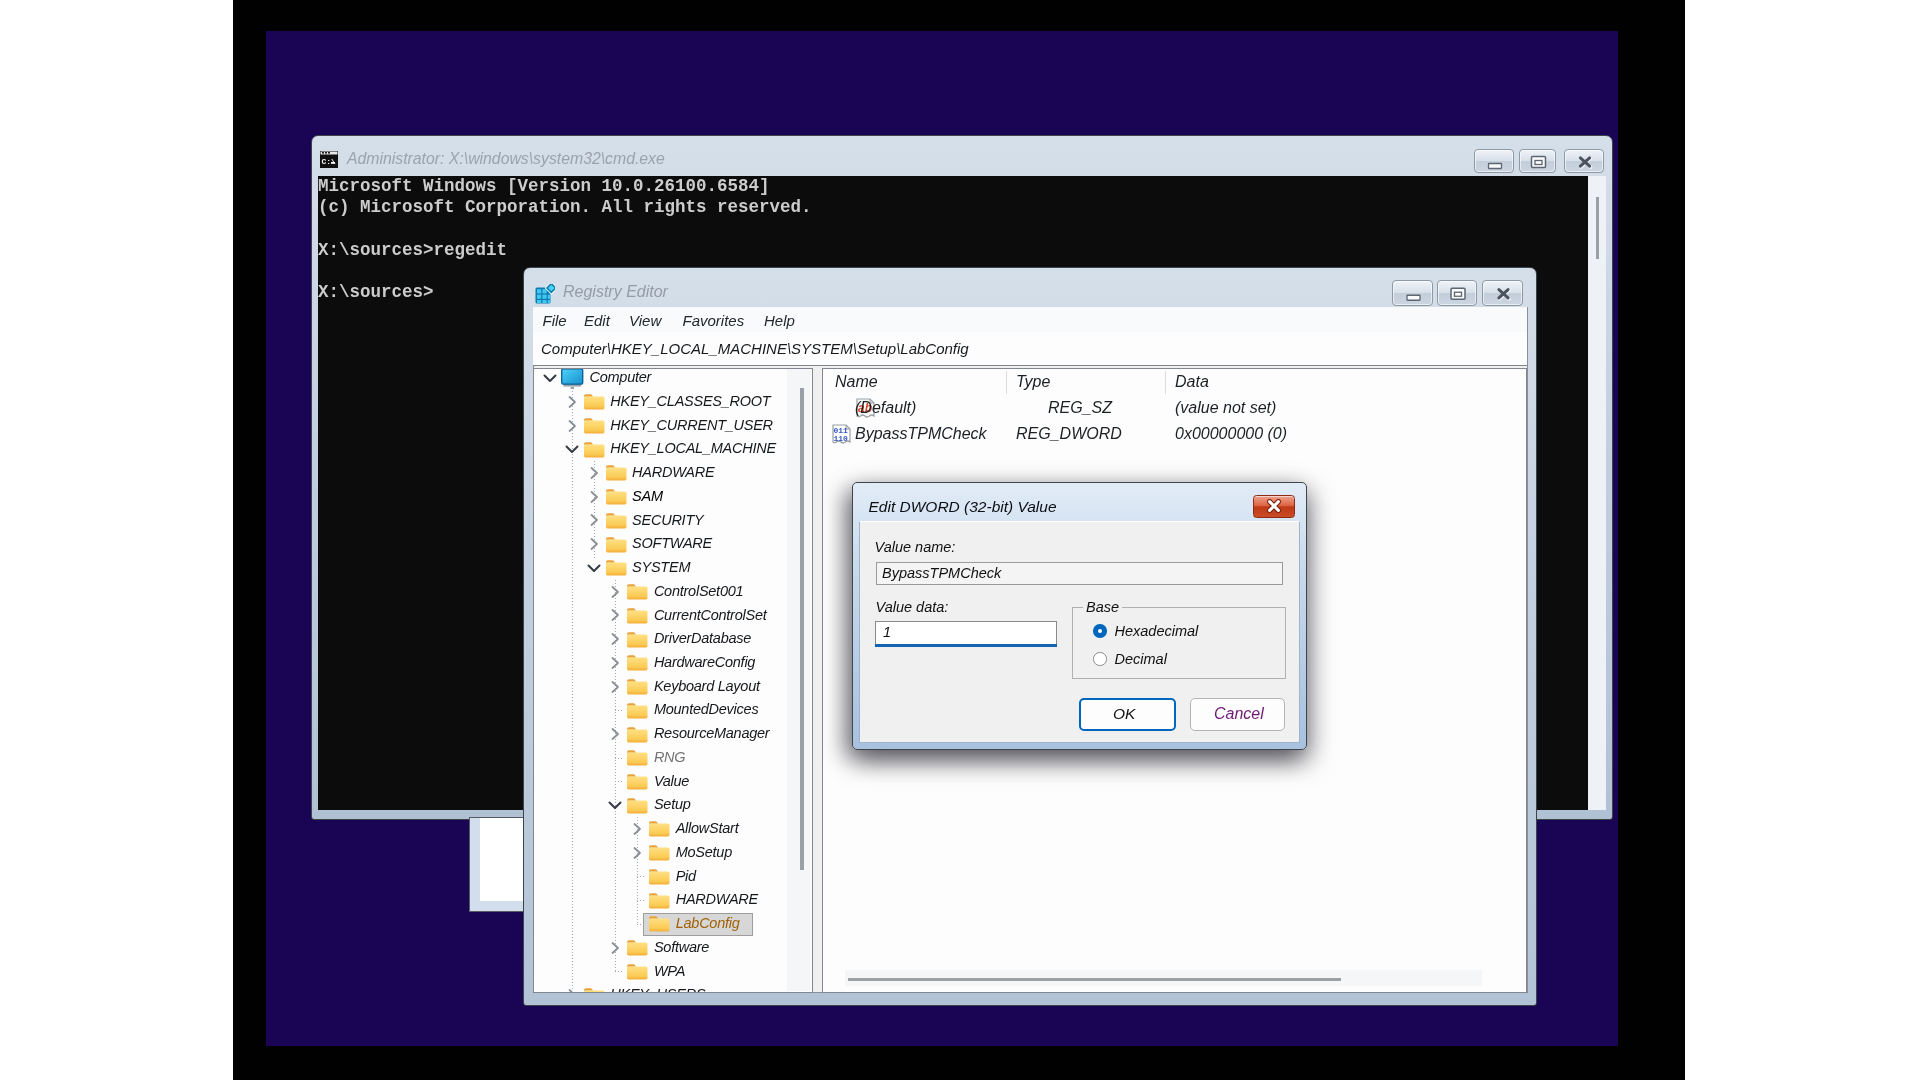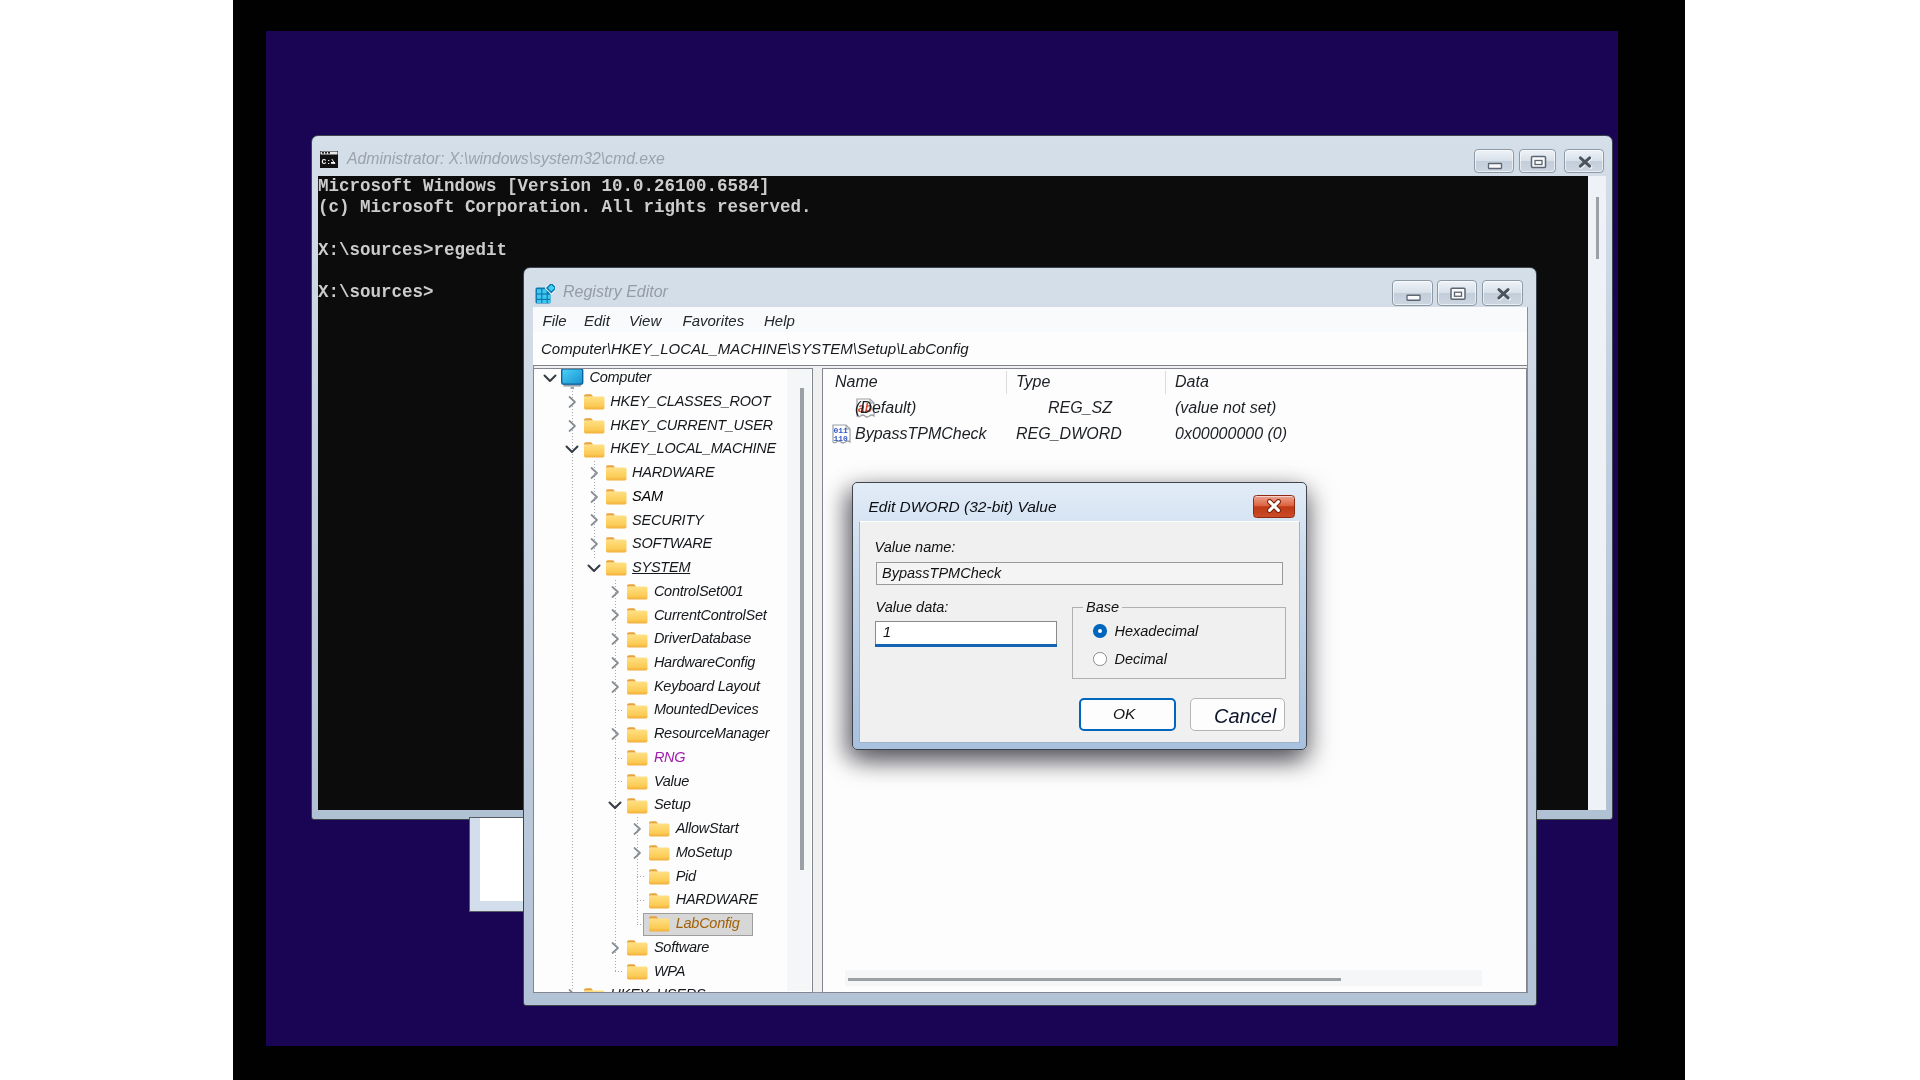--- a/index.html
+++ b/index.html
@@ -193,21 +193,21 @@
         <rect x="1" y="3.4" width="20.5" height="13" rx="1.6" fill="url(#fgrad)"></rect>
       </svg></div>
 <div class="it abs" style="left:98.6px;top:166.8px;font-size:14.5px;letter-spacing:-0.25px;color:#15181c;">SOFTWARE</div>
 <svg class="abs" style="left:53.1px;top:192.3px;" width="14" height="14" viewBox="0 0 14 14">
       <path d="M1.5 4.5 L7 10 L12.5 4.5" fill="none" stroke="#353b42" stroke-width="2" stroke-linecap="round" stroke-linejoin="round"></path>
     </svg>
 <div class="abs" style="left:71.1px;top:190.8px;"><svg width="22" height="17" viewBox="0 0 22 17">
         <path d="M1 3.2 q0 -2 2 -2 h5.2 l2 2.6 h-9.2 Z" fill="#e8a33b"></path>
         <rect x="1" y="3.4" width="20.5" height="13" rx="1.6" fill="url(#fgrad)"></rect>
       </svg></div>
-<div class="it abs" style="left:98.6px;top:190.5px;font-size:14.5px;letter-spacing:-0.25px;color:#15181c;text-decoration:underline;">SYSTEM</div>
+<div class="it abs" style="left:98.6px;top:190.5px;font-size:14.5px;letter-spacing:-0.25px;color:#15181c;">SYSTEM</div>
 <svg class="abs" style="left:74.9px;top:216.1px;" width="14" height="14" viewBox="0 0 14 14">
       <path d="M4.5 2 L10 7 L4.5 12" fill="none" stroke="#878d93" stroke-width="1.7" stroke-linecap="round" stroke-linejoin="round"></path>
     </svg>
 <div class="abs" style="left:92.9px;top:214.6px;"><svg width="22" height="17" viewBox="0 0 22 17">
         <path d="M1 3.2 q0 -2 2 -2 h5.2 l2 2.6 h-9.2 Z" fill="#e8a33b"></path>
         <rect x="1" y="3.4" width="20.5" height="13" rx="1.6" fill="url(#fgrad)"></rect>
       </svg></div>
 <div class="it abs" style="left:120.4px;top:214.3px;font-size:14.5px;letter-spacing:-0.25px;color:#15181c;">ControlSet001</div>
 <svg class="abs" style="left:74.9px;top:239.8px;" width="14" height="14" viewBox="0 0 14 14">
       <path d="M4.5 2 L10 7 L4.5 12" fill="none" stroke="#878d93" stroke-width="1.7" stroke-linecap="round" stroke-linejoin="round"></path>
@@ -253,21 +253,21 @@
 <div class="abs" style="left:92.9px;top:357.0px;"><svg width="22" height="17" viewBox="0 0 22 17">
         <path d="M1 3.2 q0 -2 2 -2 h5.2 l2 2.6 h-9.2 Z" fill="#e8a33b"></path>
         <rect x="1" y="3.4" width="20.5" height="13" rx="1.6" fill="url(#fgrad)"></rect>
       </svg></div>
 <div class="it abs" style="left:120.4px;top:356.7px;font-size:14.5px;letter-spacing:-0.25px;color:#15181c;">ResourceManager</div>
 <div class="abs" style="left:81.9px;top:389.2px;width:8px;height:1px;background-image:repeating-linear-gradient(90deg,#a4aab0 0 1px,transparent 1px 3px);"></div>
 <div class="abs" style="left:92.9px;top:380.7px;"><svg width="22" height="17" viewBox="0 0 22 17">
         <path d="M1 3.2 q0 -2 2 -2 h5.2 l2 2.6 h-9.2 Z" fill="#e8a33b"></path>
         <rect x="1" y="3.4" width="20.5" height="13" rx="1.6" fill="url(#fgrad)"></rect>
       </svg></div>
-<div class="it abs" style="left:120.4px;top:380.4px;font-size:14.5px;letter-spacing:-0.25px;color:#a21caf;">RNG</div>
+<div class="it abs" style="left:120.4px;top:380.4px;font-size:14.5px;letter-spacing:-0.25px;color:#737373;">RNG</div>
 <div class="abs" style="left:81.9px;top:412.9px;width:8px;height:1px;background-image:repeating-linear-gradient(90deg,#a4aab0 0 1px,transparent 1px 3px);"></div>
 <div class="abs" style="left:92.9px;top:404.4px;"><svg width="22" height="17" viewBox="0 0 22 17">
         <path d="M1 3.2 q0 -2 2 -2 h5.2 l2 2.6 h-9.2 Z" fill="#e8a33b"></path>
         <rect x="1" y="3.4" width="20.5" height="13" rx="1.6" fill="url(#fgrad)"></rect>
       </svg></div>
 <div class="it abs" style="left:120.4px;top:404.1px;font-size:14.5px;letter-spacing:-0.25px;color:#15181c;">Value</div>
 <svg class="abs" style="left:74.9px;top:429.6px;" width="14" height="14" viewBox="0 0 14 14">
       <path d="M1.5 4.5 L7 10 L12.5 4.5" fill="none" stroke="#353b42" stroke-width="2" stroke-linecap="round" stroke-linejoin="round"></path>
     </svg>
 <div class="abs" style="left:92.9px;top:428.1px;"><svg width="22" height="17" viewBox="0 0 22 17">
@@ -395,13 +395,13 @@
 
 <div class="abs" style="left:1093px;top:624px;width:13.5px;height:13.5px;border-radius:50%;background:#0066bd;"></div>
 <div class="abs" style="left:1097.5px;top:628.5px;width:4.5px;height:4.5px;border-radius:50%;background:#ffffff;"></div>
 <div class="it abs" style="left:1114.5px;top:622.5px;font-size:14.5px;color:#111;">Hexadecimal</div>
 <div class="abs" style="left:1093px;top:652px;width:13.5px;height:13.5px;border-radius:50%;background:#ffffff;border:1.3px solid #8b8b8b;"></div>
 <div class="it abs" style="left:1114.5px;top:650.5px;font-size:14.5px;color:#111;">Decimal</div>
 
 <div class="abs" style="left:1079px;top:698px;width:96.5px;height:32.5px;background:#fdfdfd;border:2px solid #0066bd;border-radius:5px;"></div>
 <div class="it abs" style="left:1113px;top:705px;font-size:15.5px;color:#111;">OK</div>
 <div class="abs" style="left:1189.5px;top:698px;width:95px;height:32.5px;background:#fdfdfd;border:1.2px solid #b4b4b4;border-radius:5px;"></div>
-<div class="it abs" style="left:1214px;top:705px;font-size:20px;color:#0f172a;">Cancel</div>
+<div class="it abs" style="left:1214px;top:705px;font-size:16px;color:#701a75;">Cancel</div>
 
 </body></html>

